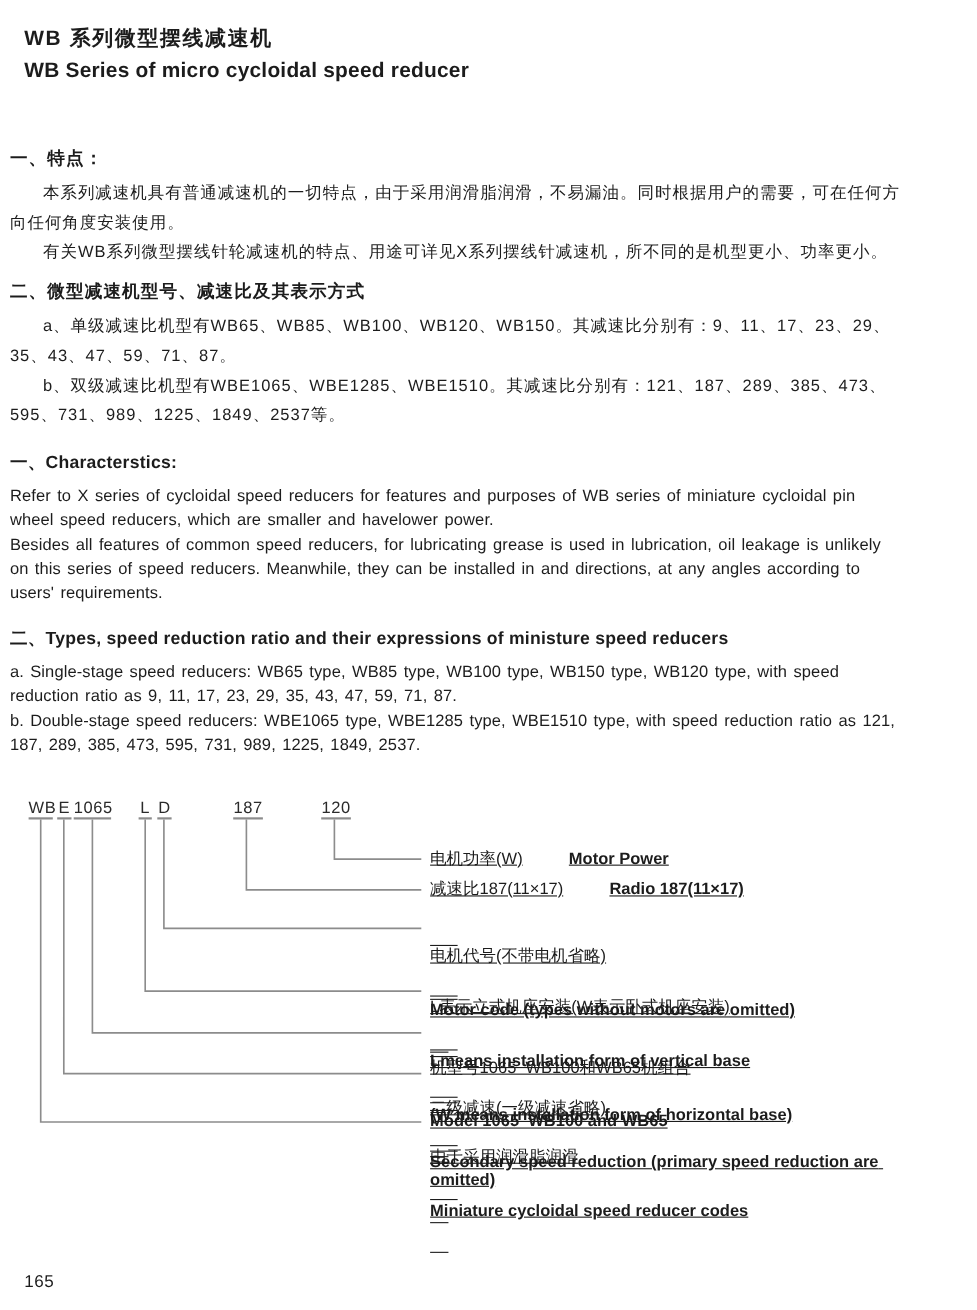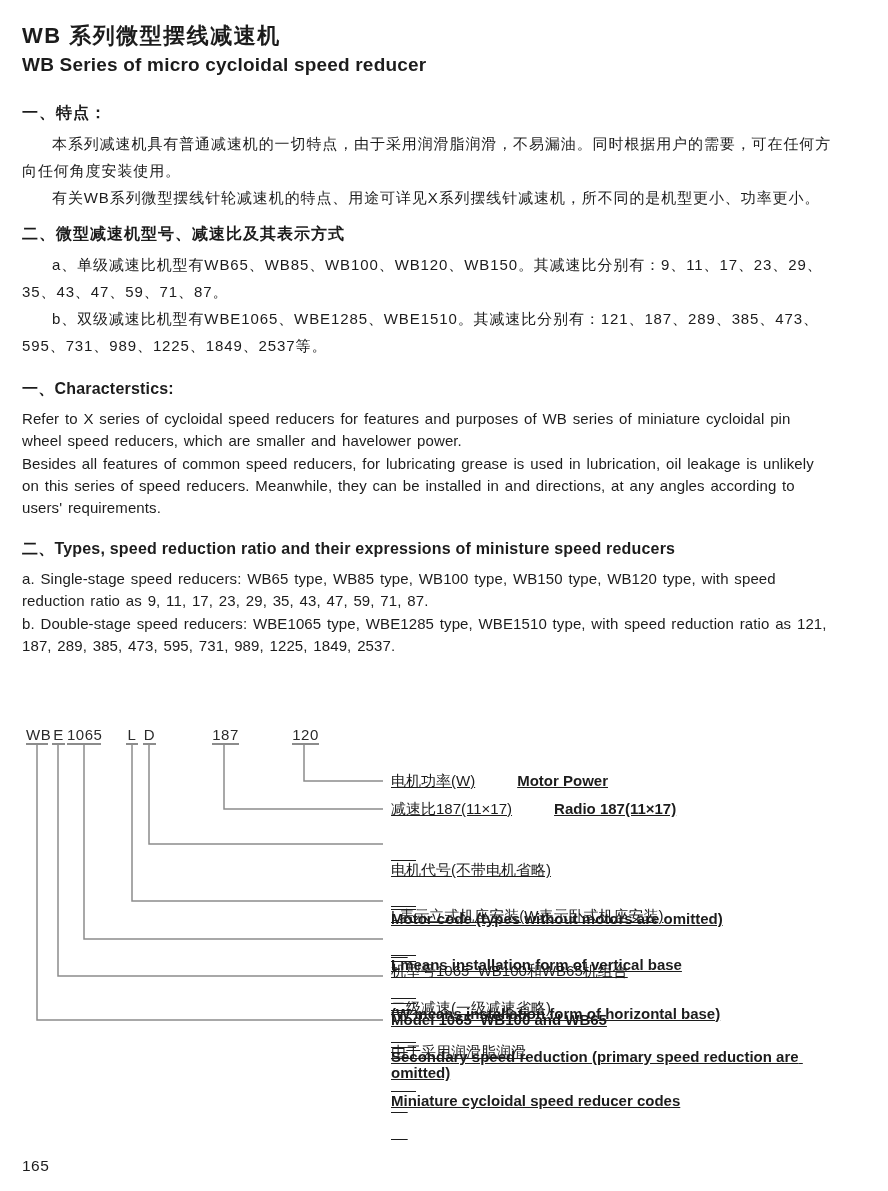--- a/index.html
+++ b/index.html
@@ -7,25 +7,25 @@
     width: 888px; height: 1191px;
     background: #ffffff;
     overflow: hidden;
     font-family: "Liberation Sans", "DejaVu Sans", sans-serif;
     color: #1c1c1c;
   }
   .page { position: absolute; inset: 0; width: 888px; height: 1191px; background: #fff; }
 
   
   .title-block { position: absolute; left: 22px; top: 24px; }
-  .title-zh { font-size: 22px; font-weight: bold; letter-spacing: 1.5px; line-height: 24px; }
+  .title-zh { font-size: 19px; font-weight: bold; letter-spacing: 1.5px; line-height: 24px; }
   .title-en { font-size: 19px; font-weight: bold; letter-spacing: 0.2px; line-height: 24px; margin-top: 5px; }
 
   
-  .section { position: absolute; left: 22px; width: 812px; }
+  .section { position: absolute; left: 9px; width: 812px; margin-top: 32px; }
   .section h2 { margin: 0; font-size: 16px; font-weight: bold; line-height: 22px; }
   .section.zh h2 { letter-spacing: 1px; margin-bottom: 6px; }
   .section.en h2 { letter-spacing: 0.2px; margin-bottom: 8px; }
   .section.zh p { margin: 0; font-size: 15px; line-height: 27px; text-indent: 2em; letter-spacing: 0.9px; }
   .section.en p { margin: 0; font-size: 15px; line-height: 22.3px; word-spacing: 1.5px; letter-spacing: 0.1px; }
 
   #sec1 { top: 102px; }
   #sec2 { top: 223px; }
   #sec3 { top: 378px; }
   #sec4 { top: 538px; }

